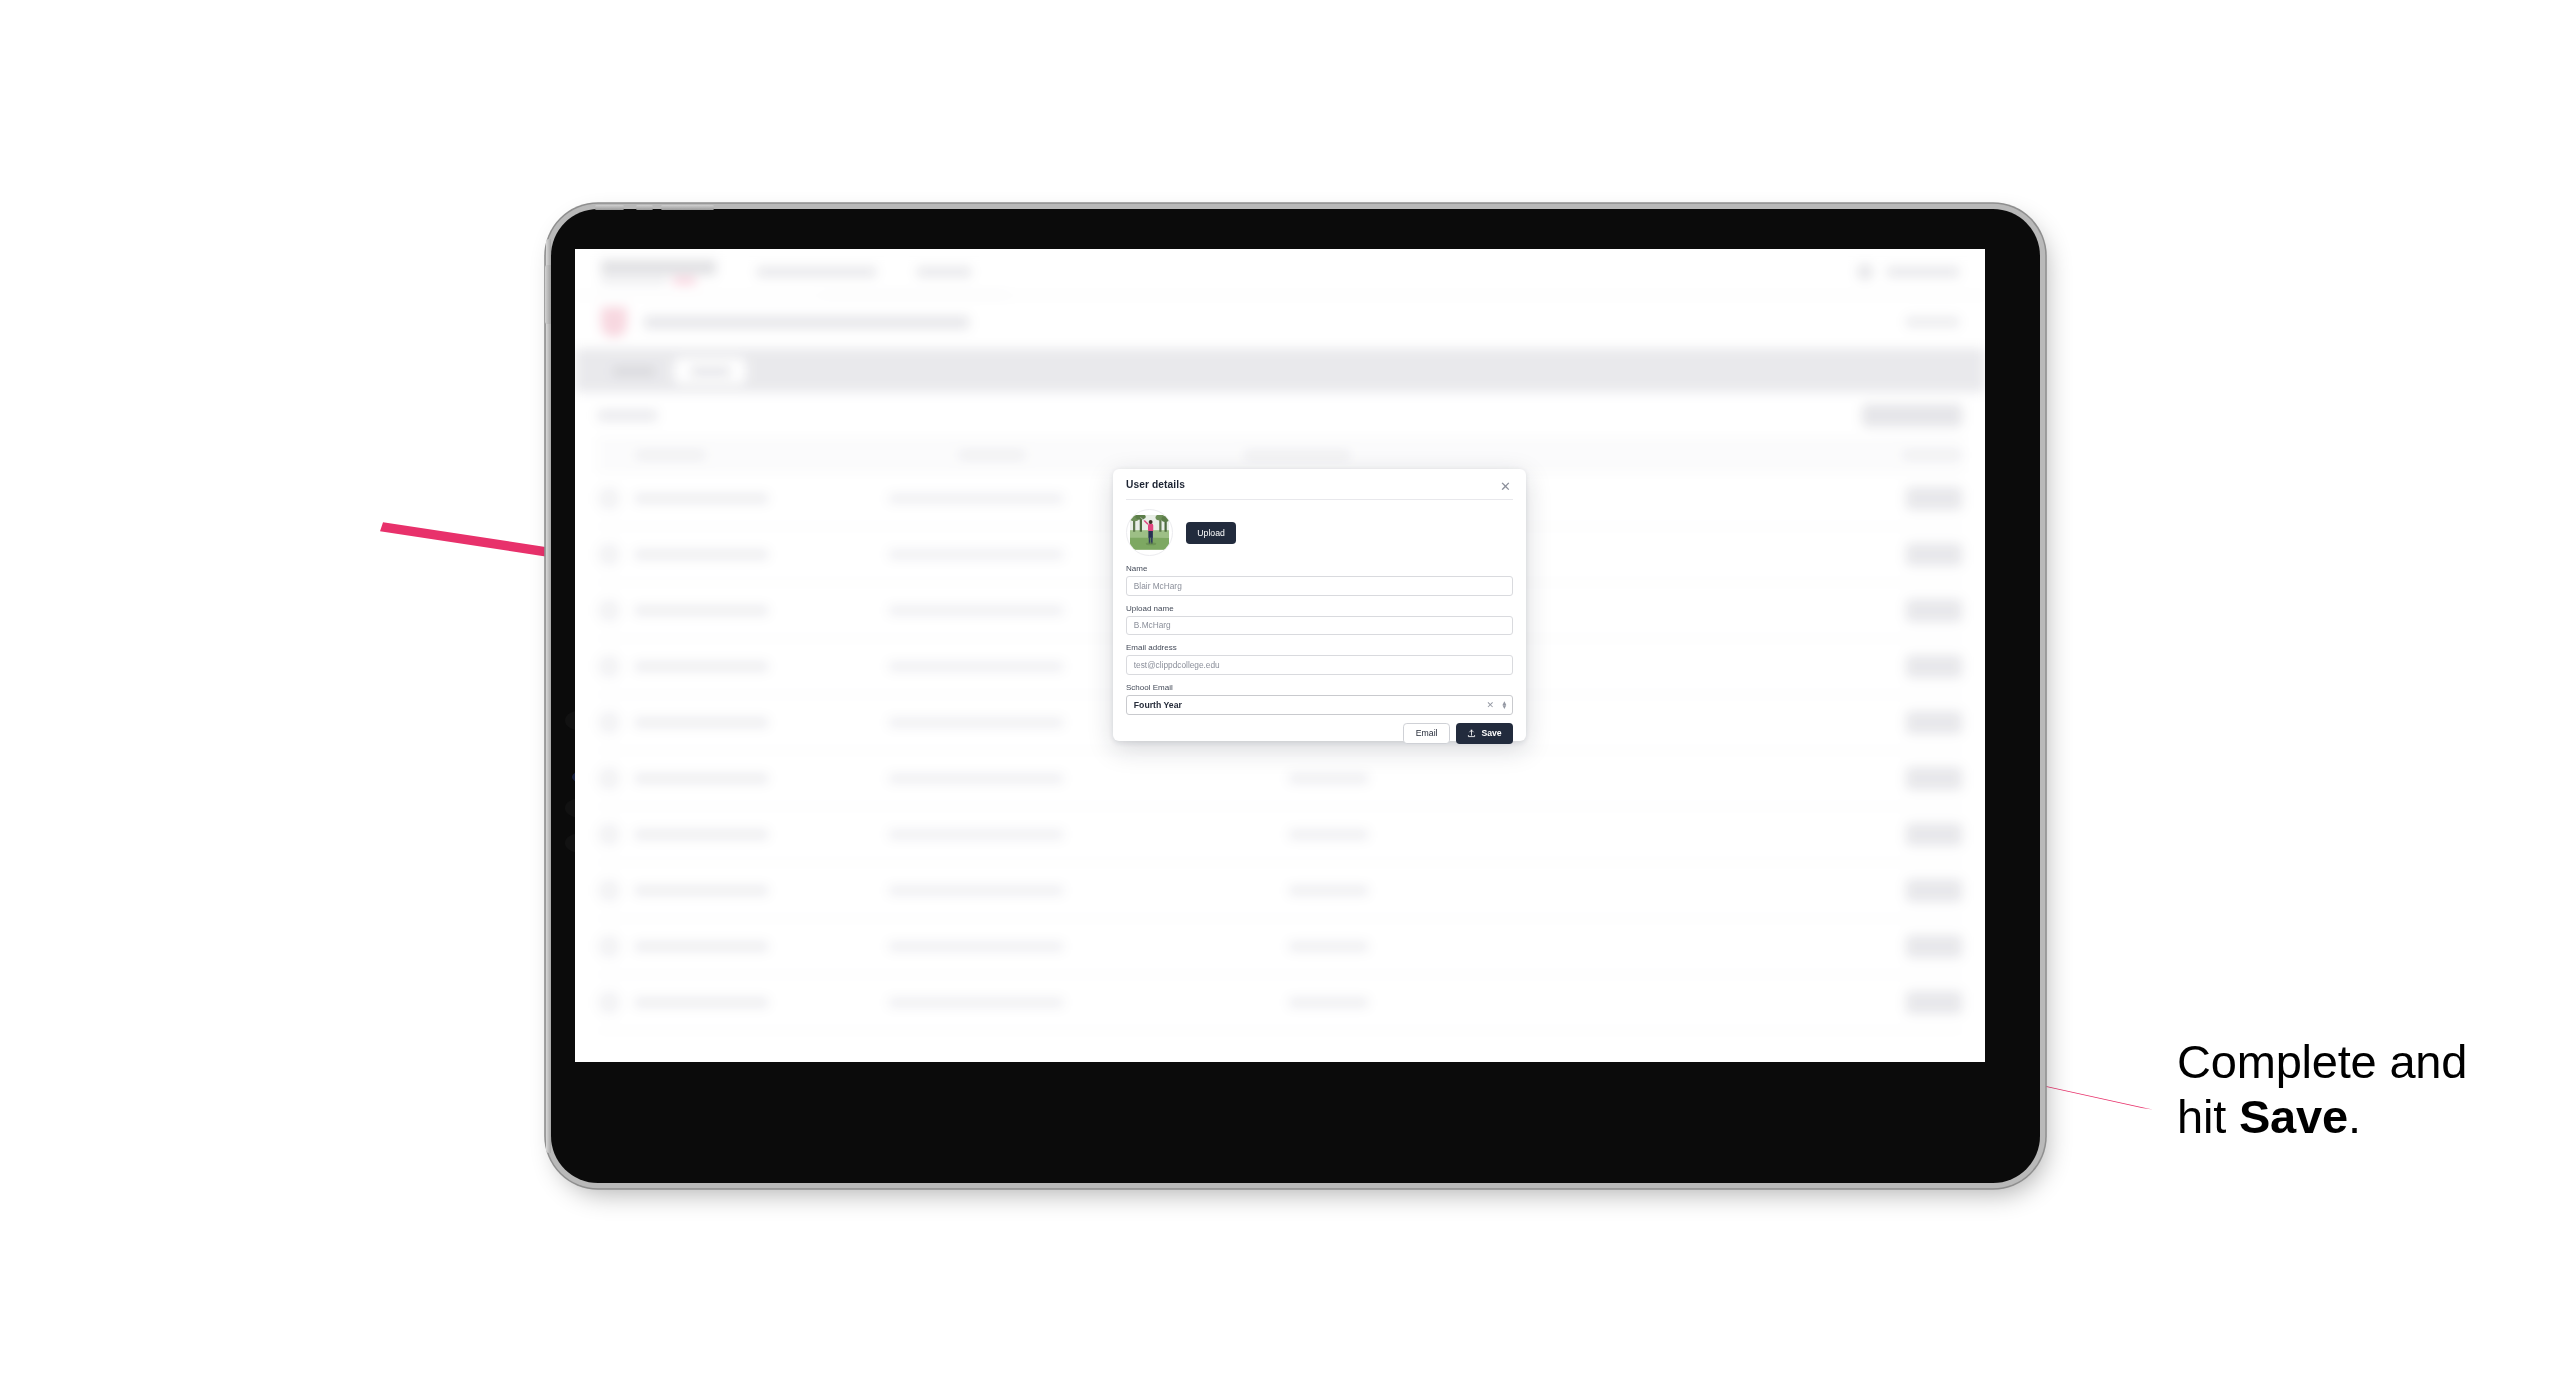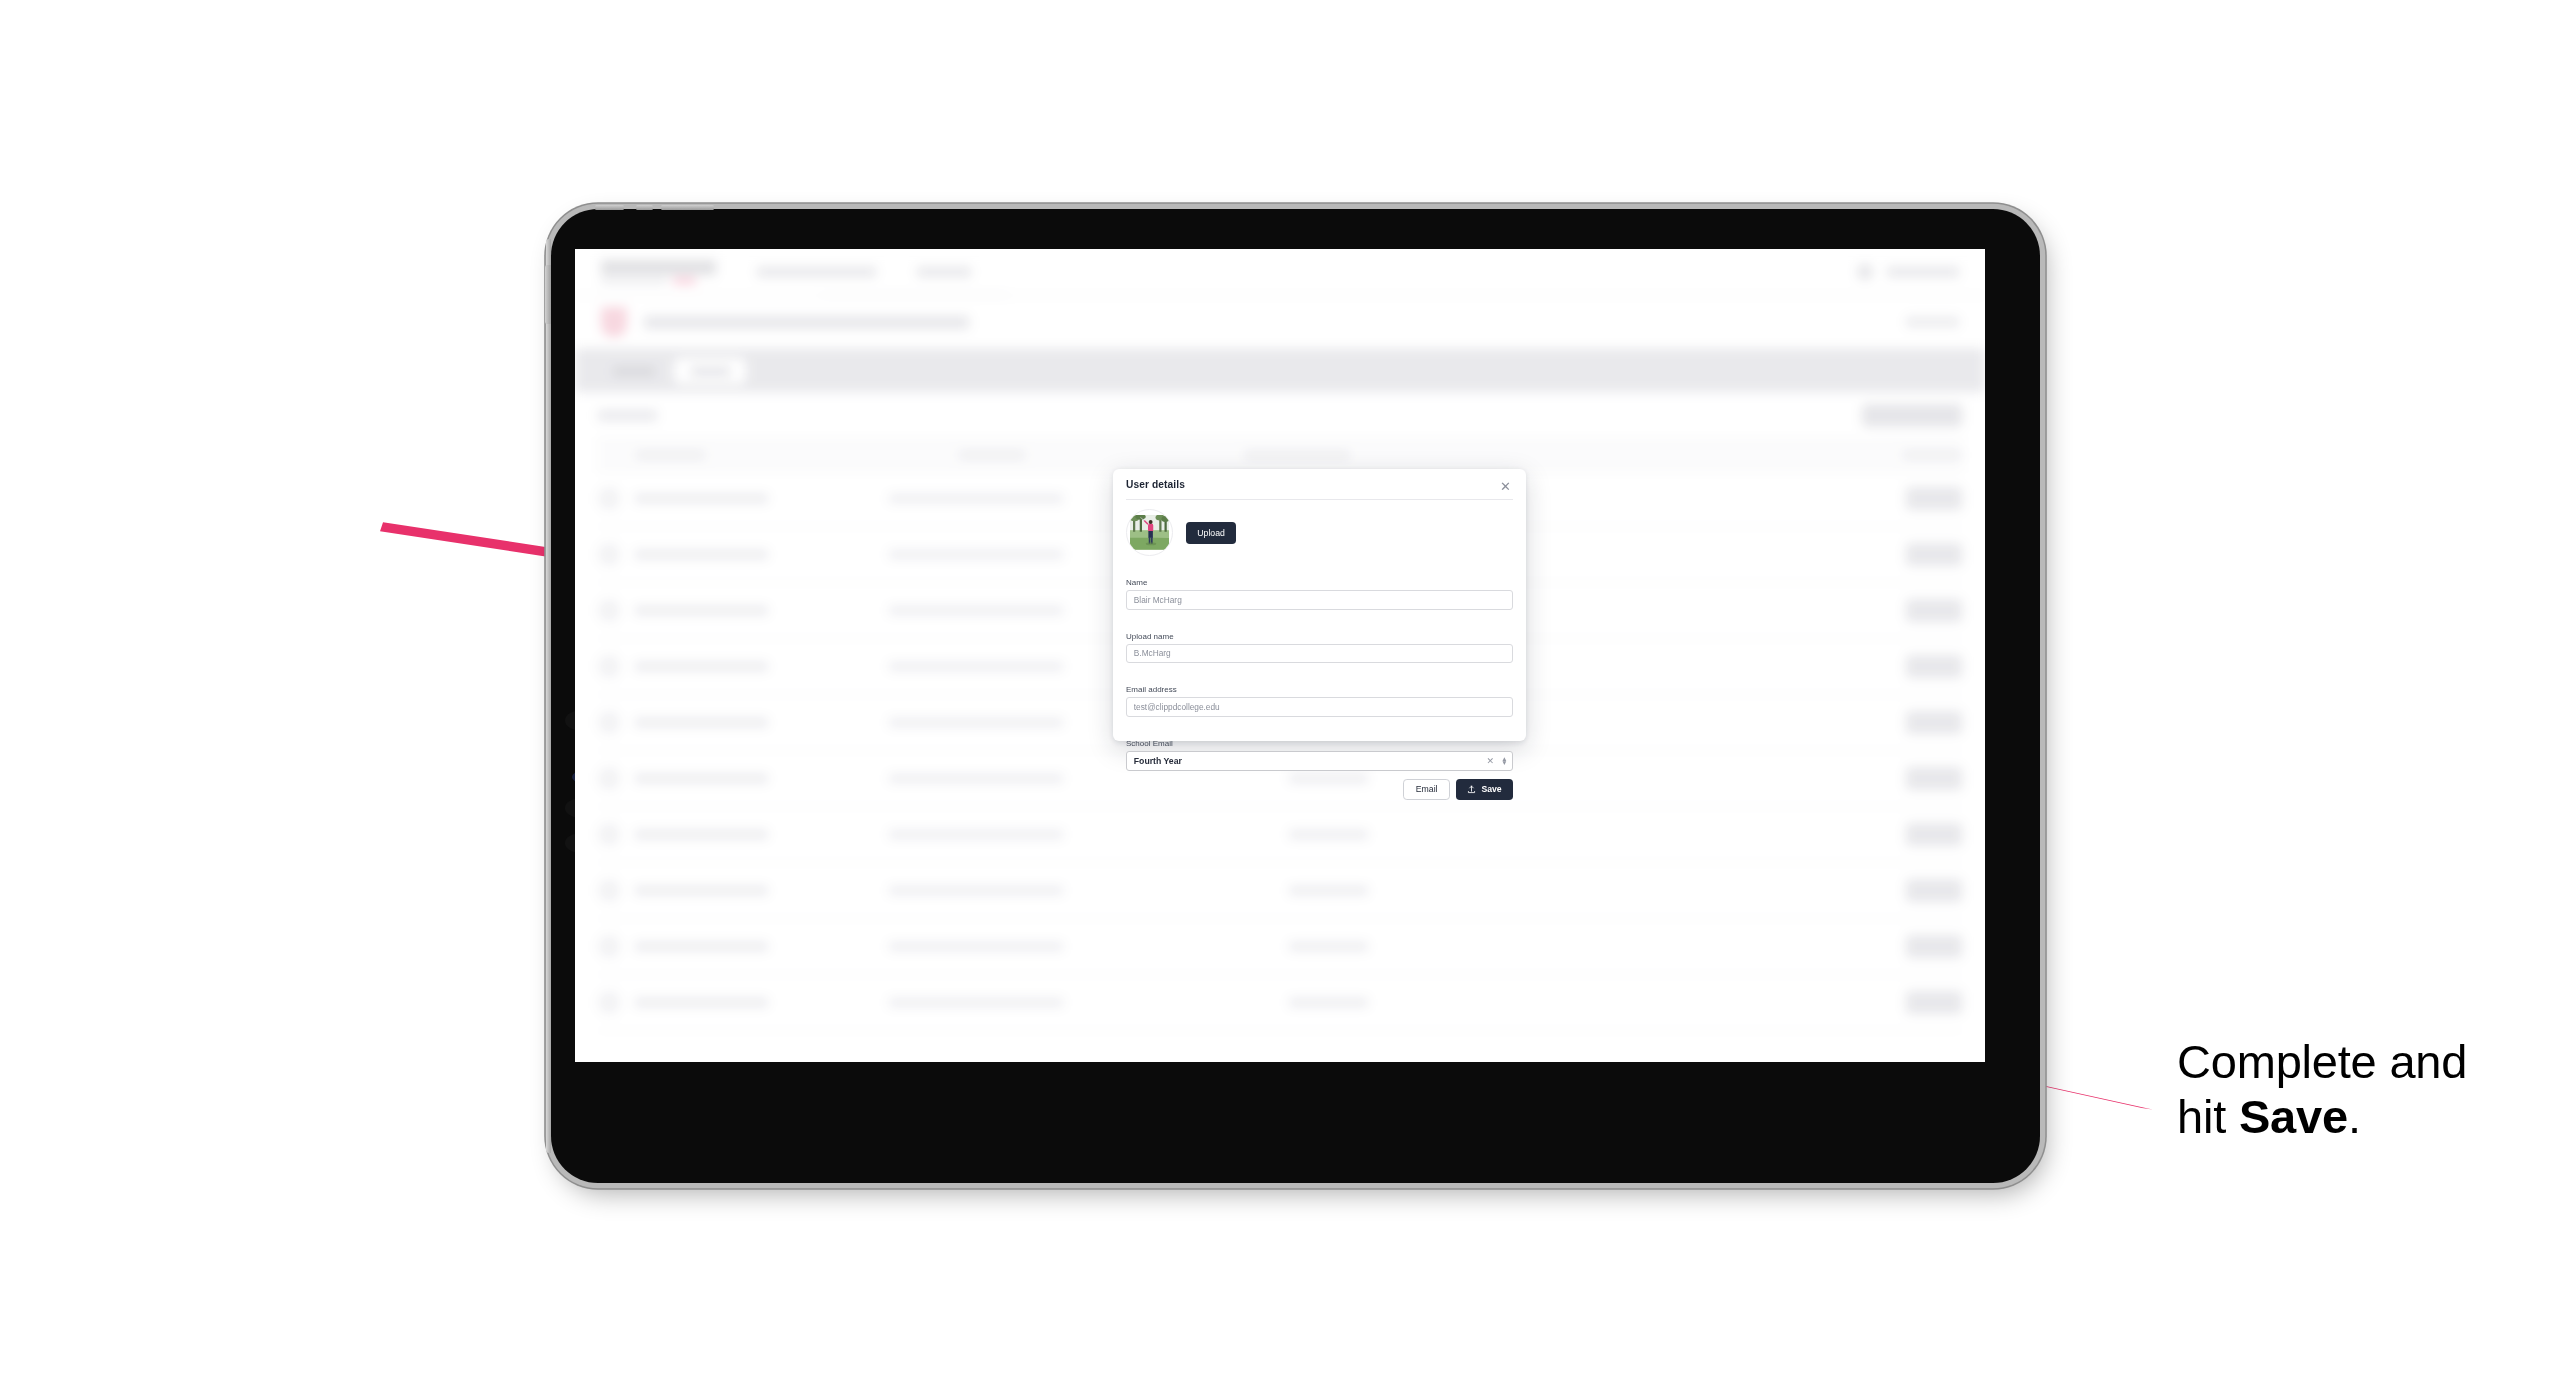--- a/index.html
+++ b/index.html
@@ -164,21 +164,21 @@
     border: 1.1px solid #ececef; background: #fff;
     display: flex; align-items: center; justify-content: center; overflow: hidden;
   }
   .avatar-photo { display: block; border-radius: 1.5px; }
   .upload-btn {
     background: #222b3d; color: #fff; border: none; border-radius: 3.8px;
     padding: 6px 11.3px; font-size: 8.7px; font-weight: 500; cursor: pointer;
     font-family: "Liberation Sans", sans-serif;
   }
 
-  .field { margin-top: 22px; }
+  .field { margin-top: 8px; }
   .field-label { font-size: 8px; color: #444b59; margin-bottom: 3px; display: block; }
   .field-input {
     width: 100%; height: 19.6px; border: 0.8px solid #d9dade; border-radius: 3px;
     background: #fff; padding: 0 6.8px; font-size: 8.3px; color: #8b8f9a;
     font-family: "Liberation Sans", sans-serif;
   }
   .field-input::placeholder { color: #8b8f9a; }
 
   .select-wrap { position: relative; }
   .select-box {

